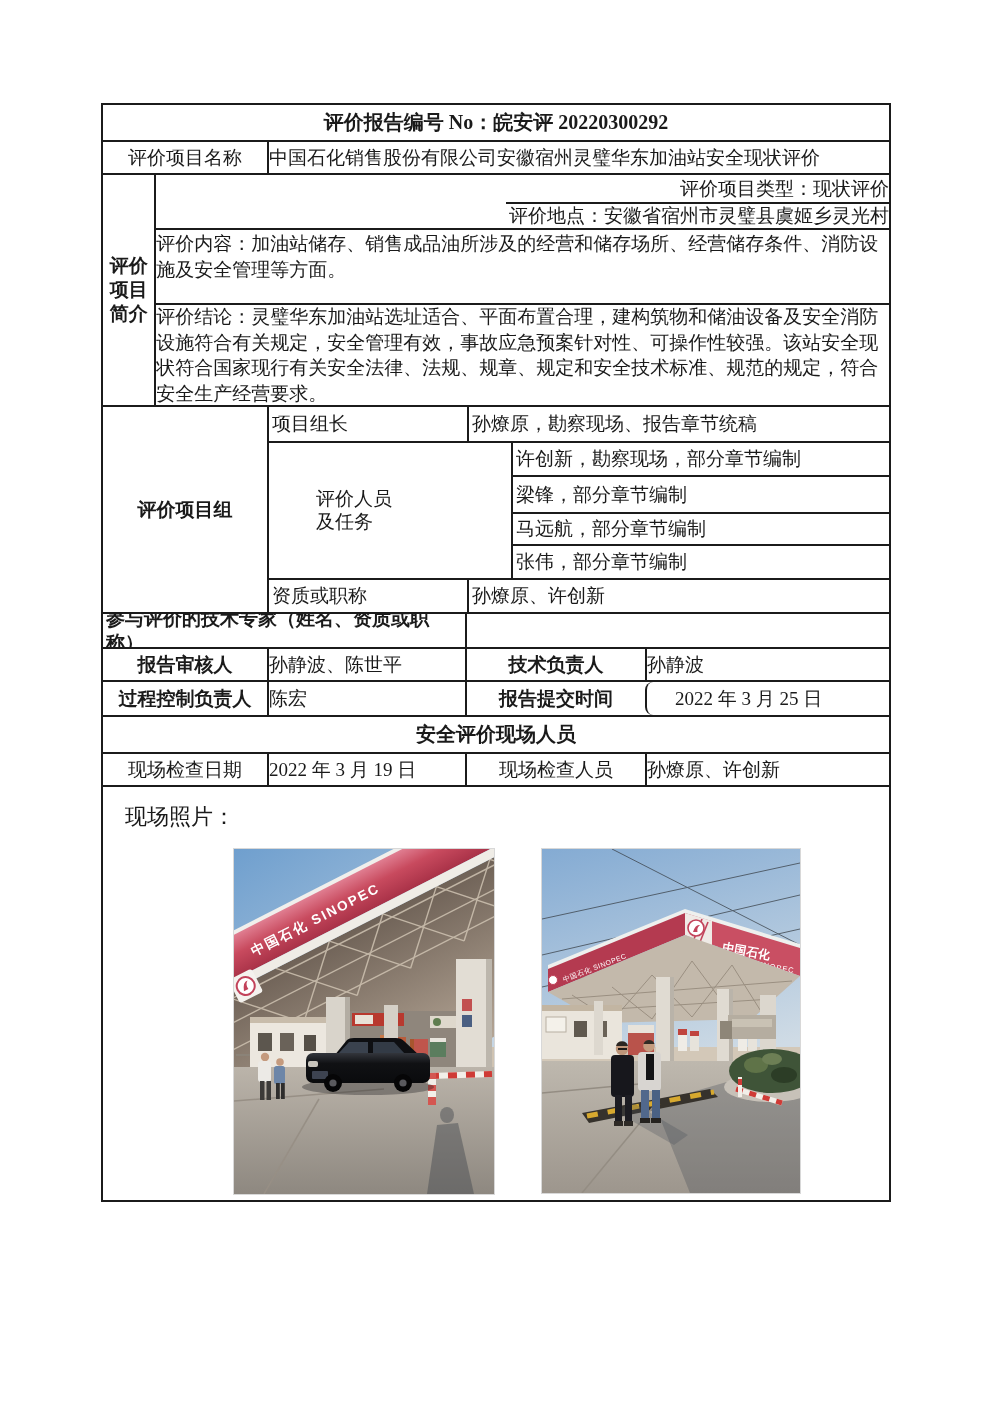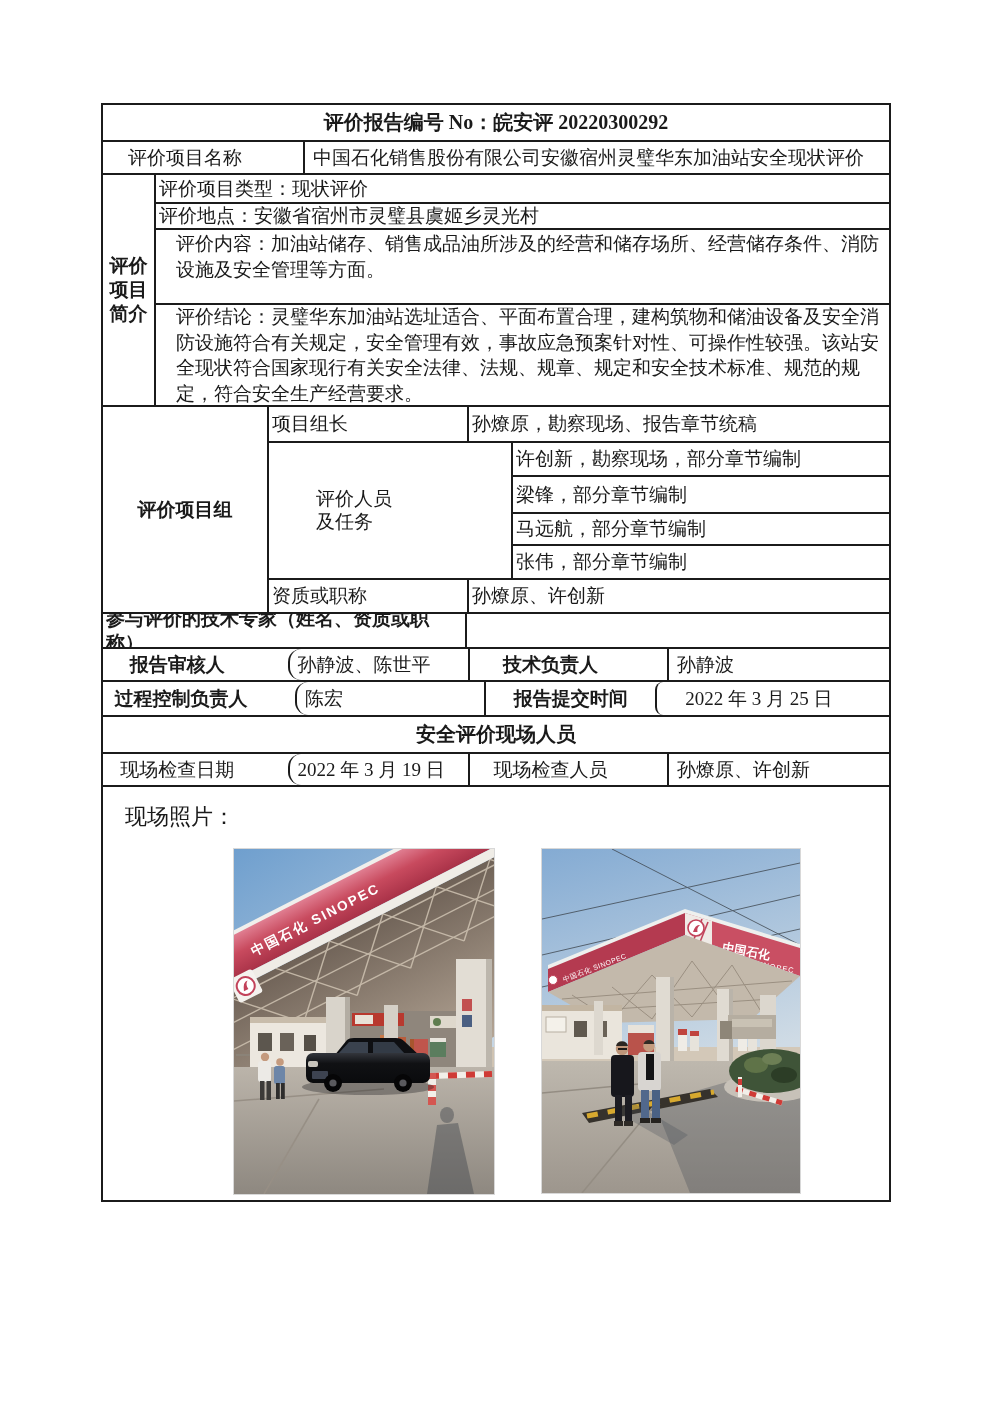--- a/index.html
+++ b/index.html
@@ -28,28 +28,28 @@
   }
   .row{display:flex;box-sizing:border-box;border-top:2px solid var(--line);align-items:stretch;}
   .row.first{border-top:none;}
   .cell{box-sizing:border-box;border-left:2px solid var(--line);display:flex;align-items:center;overflow:hidden;}
   .cell.nb{border-left:none;}
   .subcol{display:flex;flex-direction:column;box-sizing:border-box;}
   .subrow{box-sizing:border-box;border-top:2px solid var(--line);display:flex;align-items:stretch;}
   .subrow.first{border-top:none;}
   .center{justify-content:center;text-align:center;}
   .bold{font-weight:700;}
-  .pad{padding-left:8px;margin-left:36px;}
+  .pad{}
   .pad2{padding-left:3px;}
   .padL{padding-left:28px;border-radius:8px;}
-  .multi{line-height:25.5px;padding:1px 5px 1px 20px;align-items:center;display:flex;}
+  .multi{line-height:25.5px;padding:1px 5px 1px 0;align-items:center;display:flex;}
   .prelines{white-space:pre-line;margin-left:44px;}
   
   .c1{width:164px;}
-  .c2{width:198px;border-radius:13px;}
+  .c2{width:198px;}
   .c3{width:180px;}
   .c4{width:244px;}
   .cw{width:362px;}  
   .grow{flex:1 1 auto;}
   
   .h33{height:33px;}
   .h34{height:34px;}
   .h35{height:35px;}
   .h37{height:37px;}
   .h58{height:58px;}
@@ -75,21 +75,21 @@
       <div class="cell nb grow center bold hdr">评价报告编号 No：皖安评 20220300292</div>
     </div>
 
     <div class="row h33">
       <div class="cell nb c1 center">评价项目名称</div>
       <div class="cell grow pad">中国石化销售股份有限公司安徽宿州灵璧华东加油站安全现状评价</div>
     </div>
 
     <div class="row h232">
       <div class="cell nb c1 center bold">评价项目简介</div>
-      <div class="subcol grow" style="border-left:2px solid var(--line);">
+      <div class="subcol grow" style="border-left:2px solid var(--line);align-items:flex-end;">
         <div class="subrow first h37">
           <div class="cell nb grow pad2">评价项目类型：现状评价</div>
         </div>
         <div class="subrow h35">
           <div class="cell nb grow pad2">评价地点：安徽省宿州市灵璧县虞姬乡灵光村</div>
         </div>
         <div class="subrow h58">
           <div class="cell nb grow multi">评价内容：加油站储存、销售成品油所涉及的经营和储存场所、经营储存条件、消防设施及安全管理等方面。</div>
         </div>
         <div class="subrow h102">

